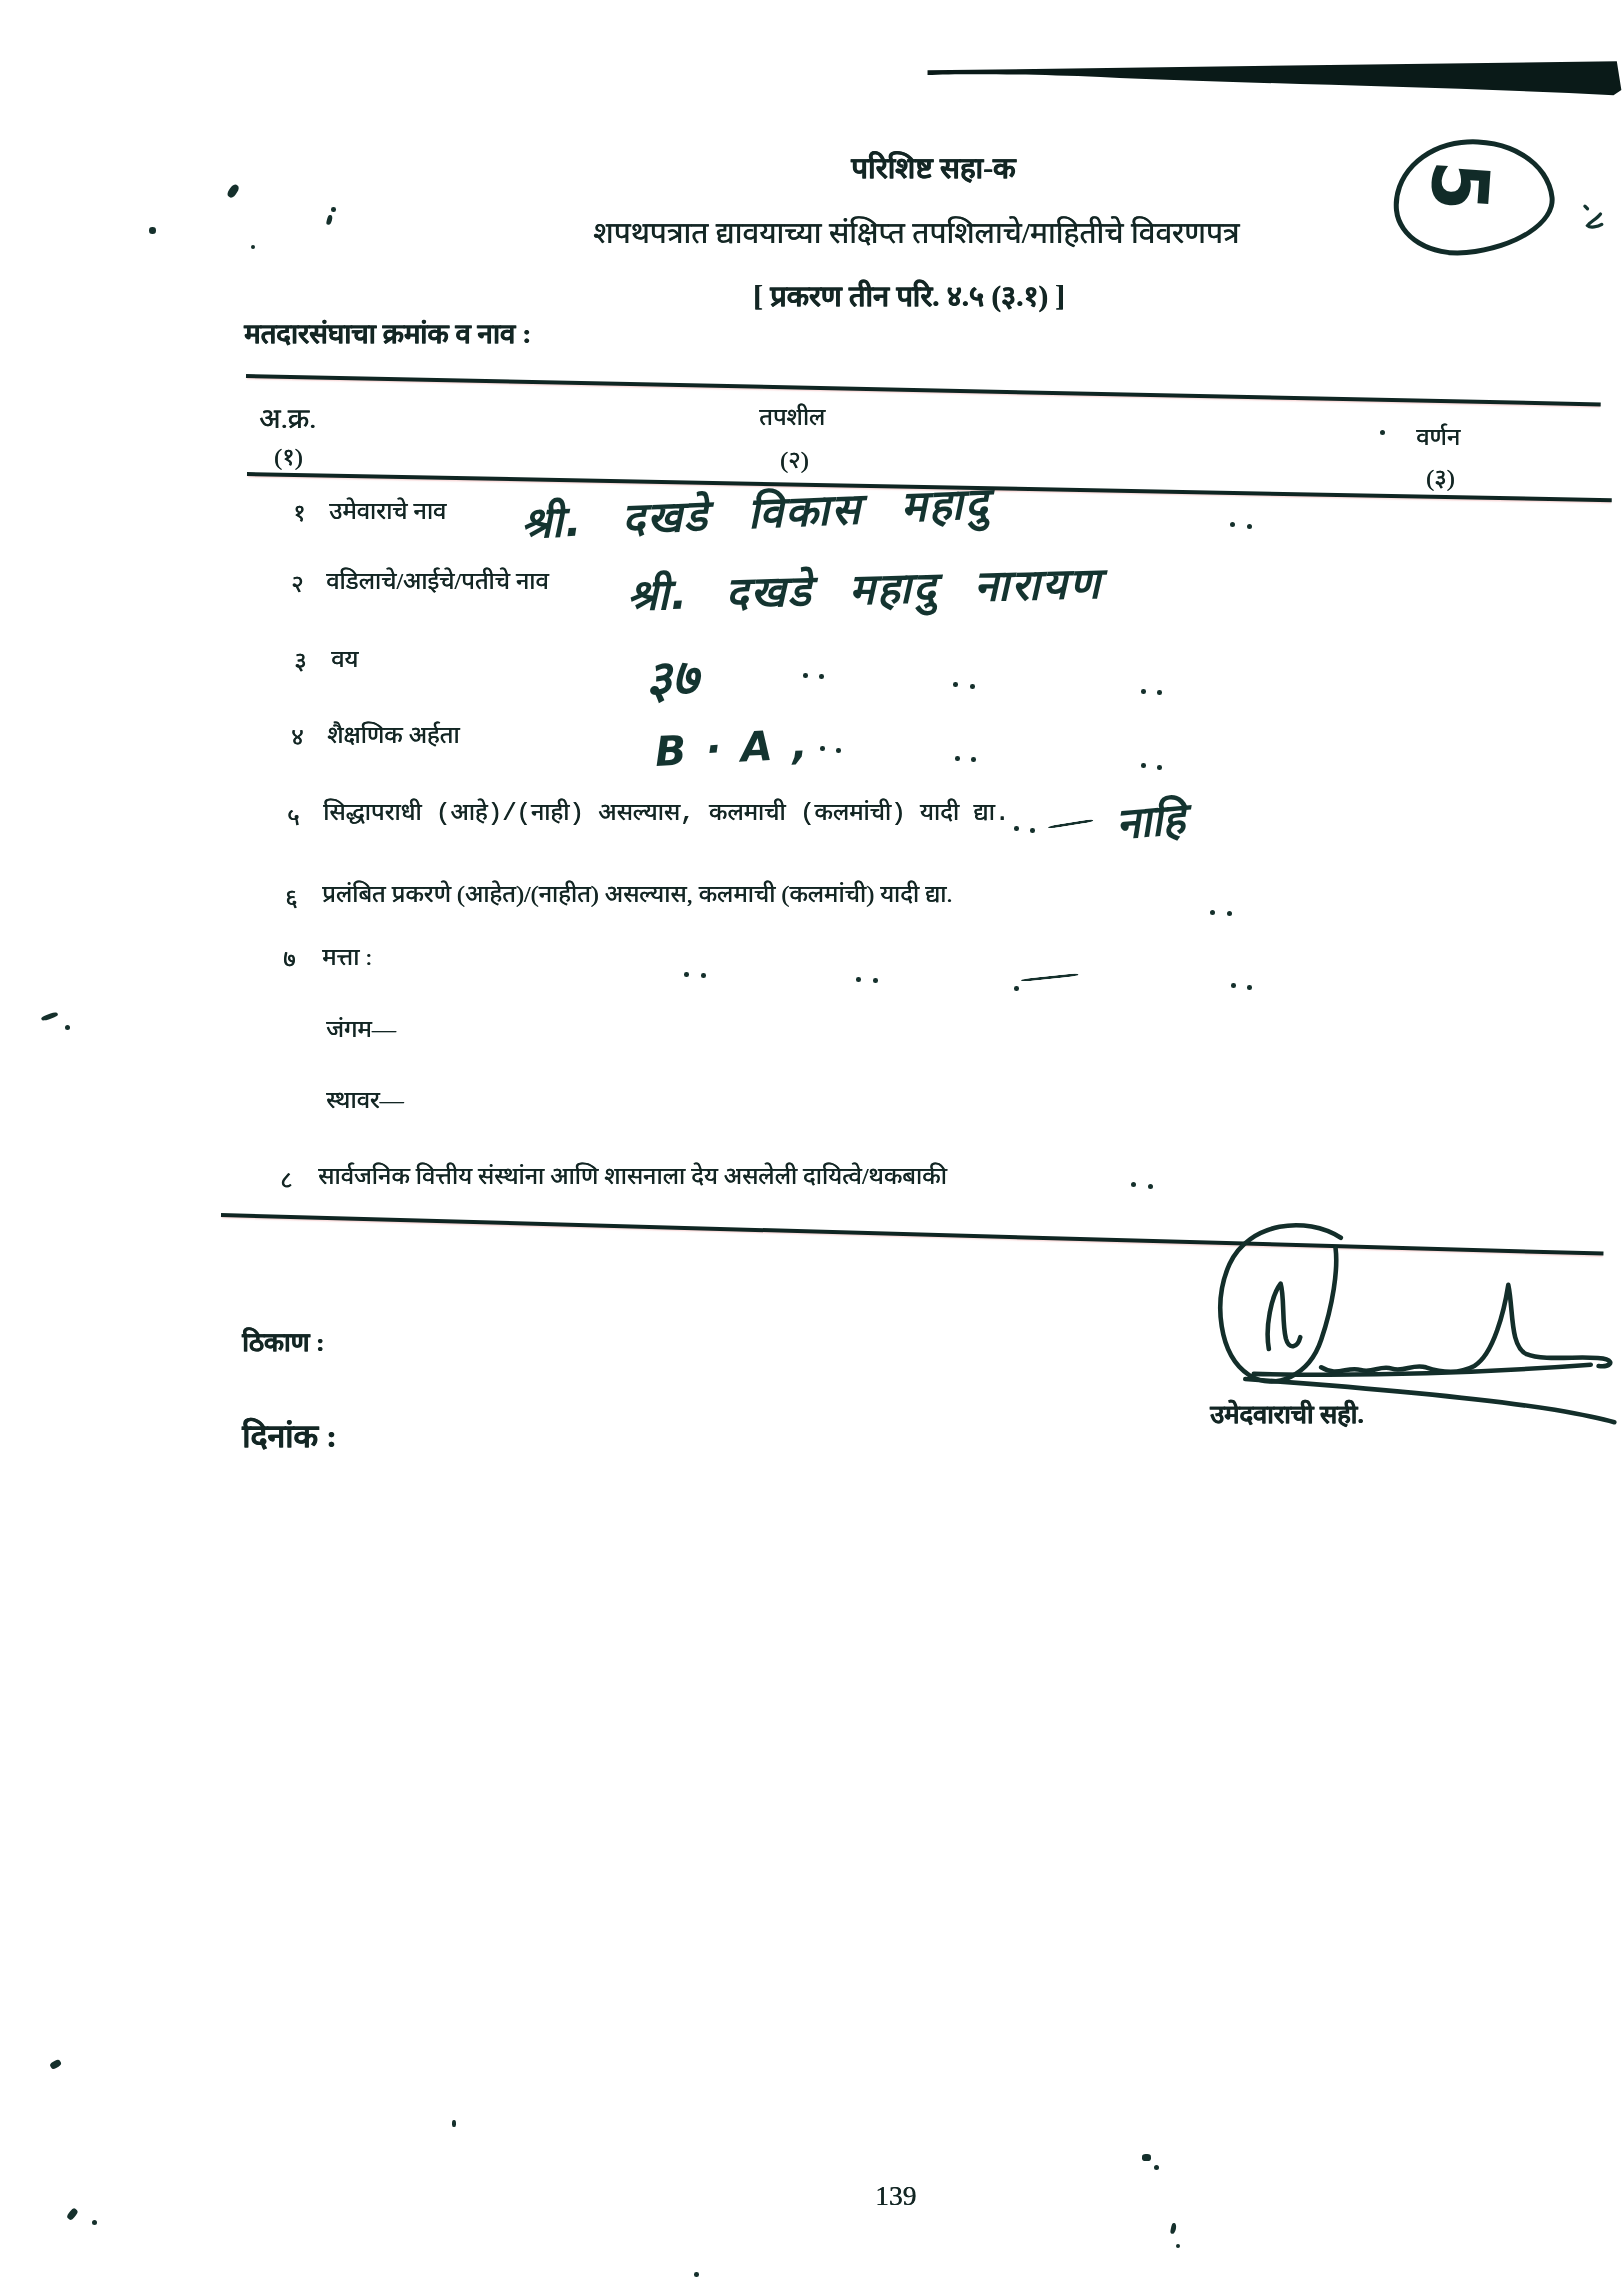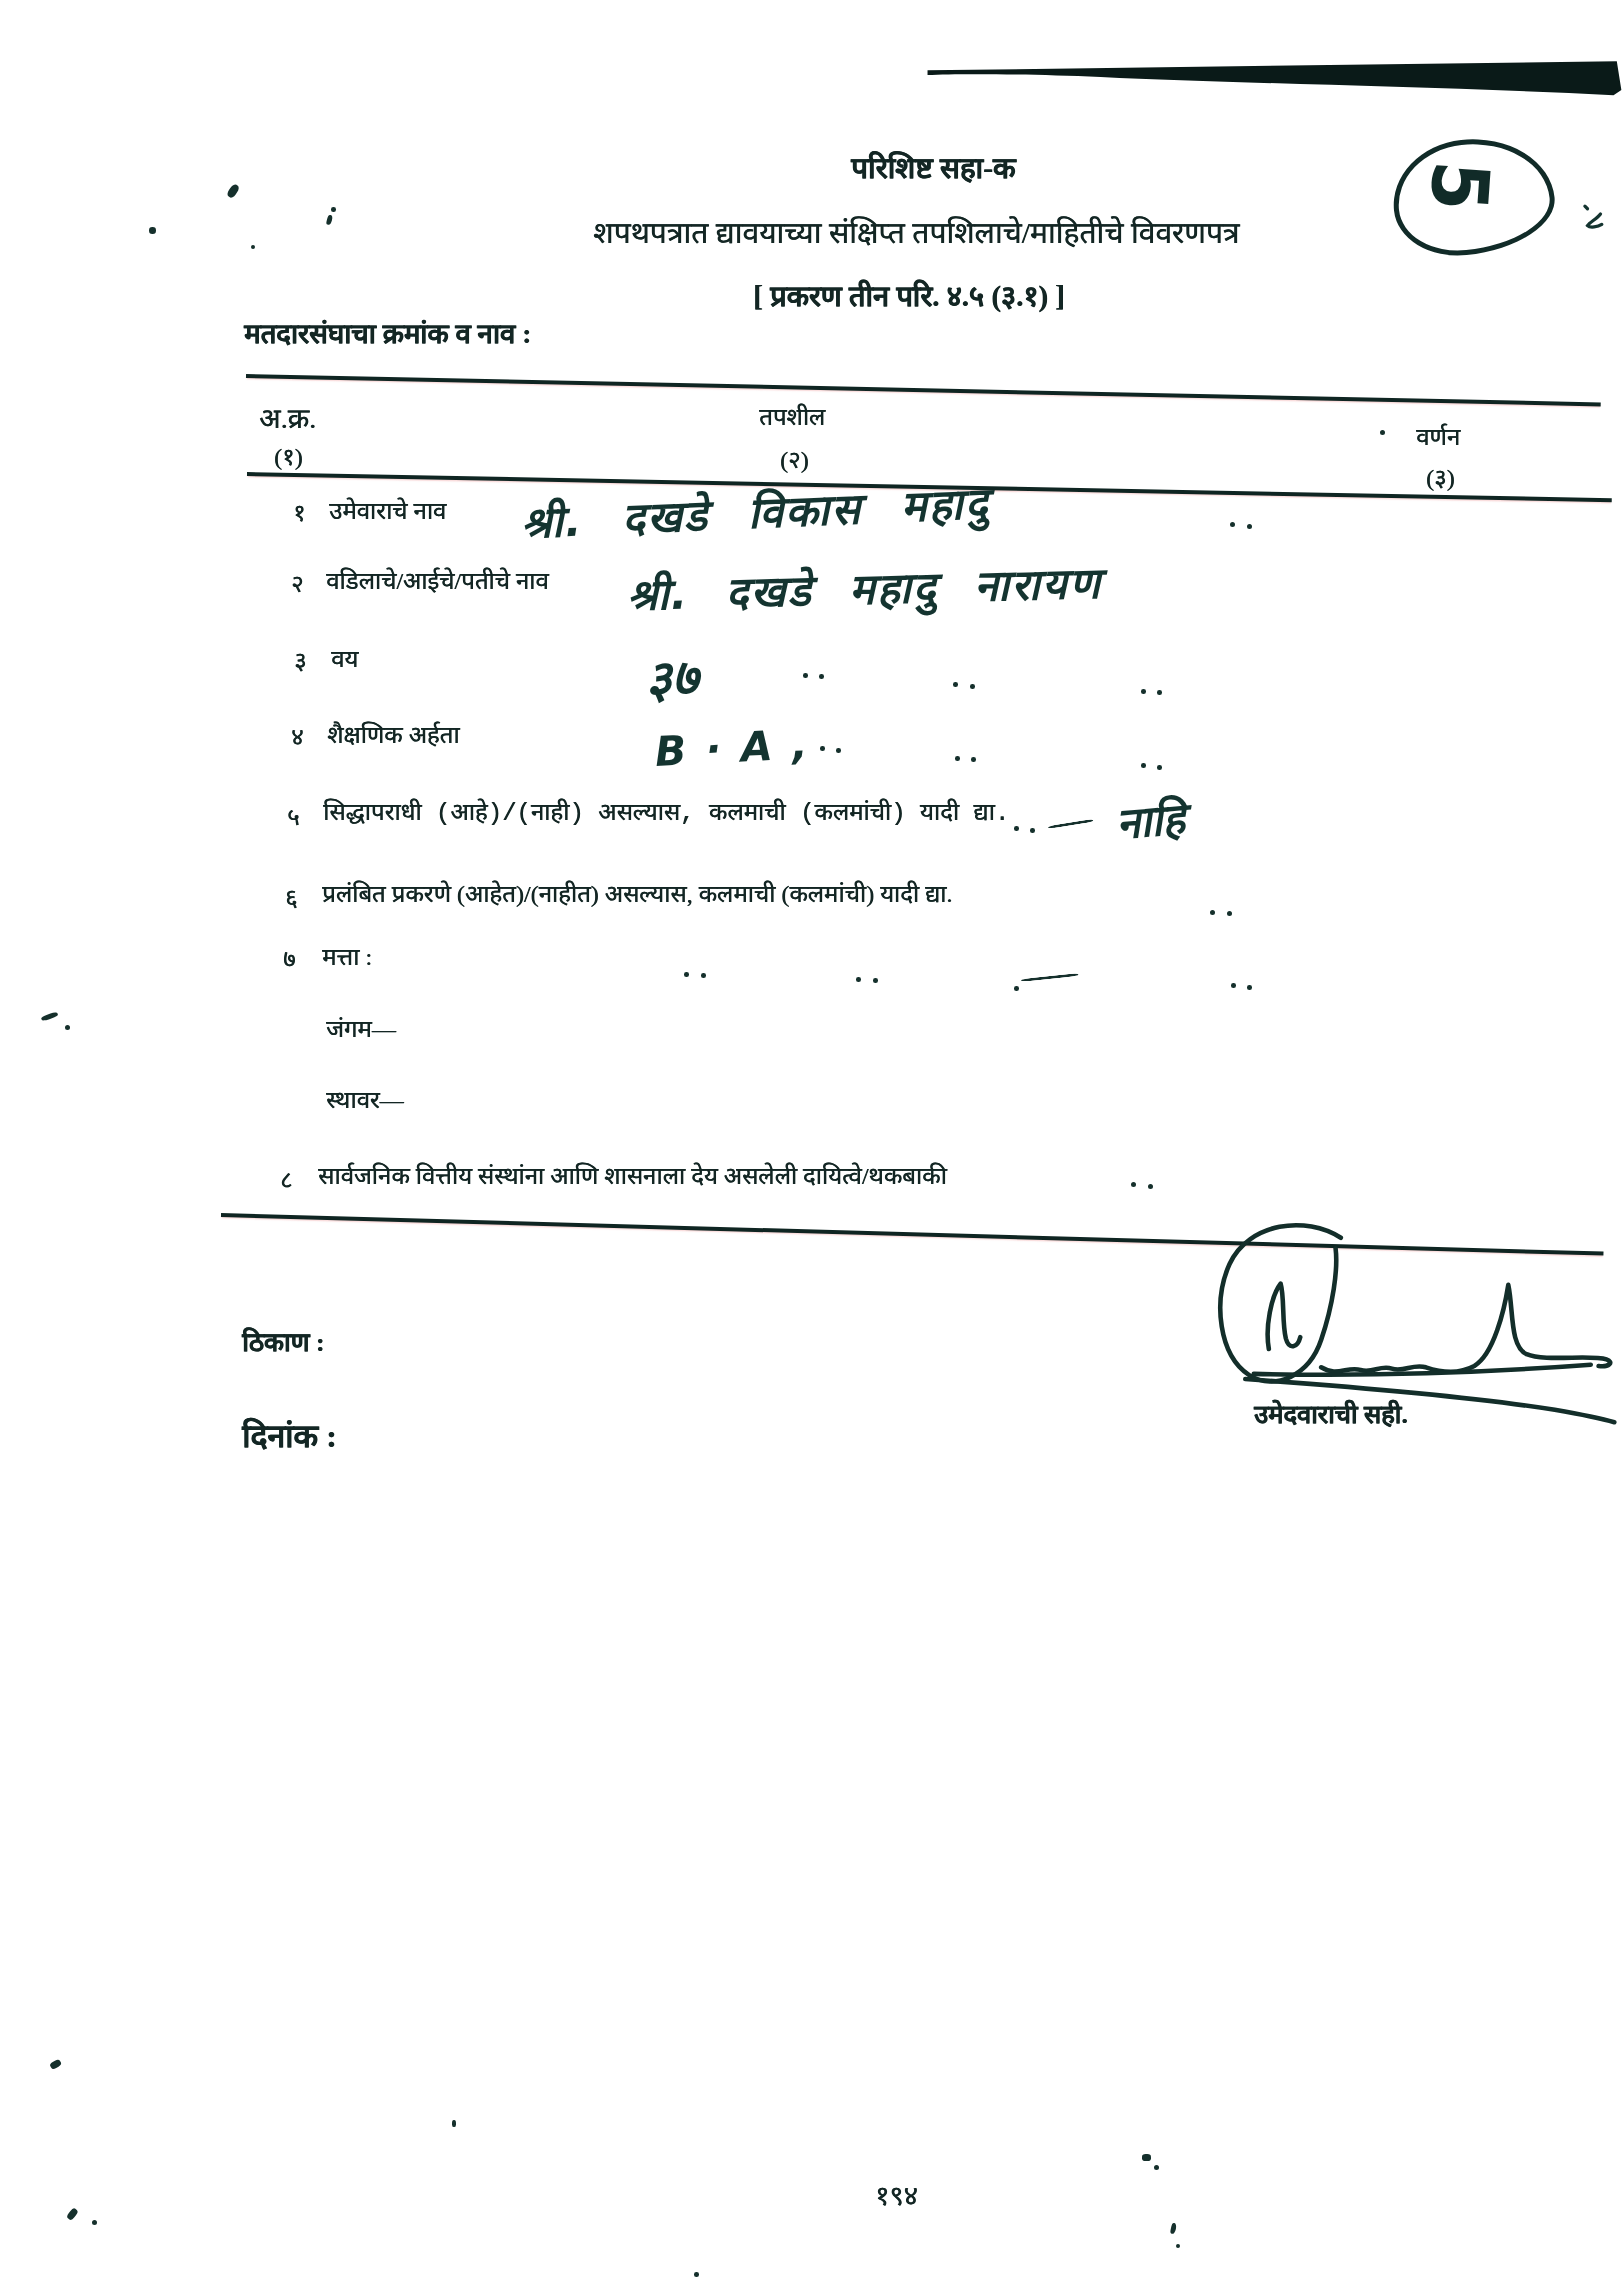--- a/index.html
+++ b/index.html
@@ -108,26 +108,26 @@
 <div class="abs print" style="left:280px;top:1167px;font-size:24px;">८</div>
 <div class="abs print" style="left:318px;top:1163px;font-size:24px;">सार्वजनिक वित्तीय संस्थांना आणि शासनाला देय असलेली दायित्वे/थकबाकी</div>
 
 <svg style="left:1172px;top:1210px;" width="458" height="223" viewBox="0 0 700 340">
   <path class="sig-stroke" d="M 258,42 C 205,8 118,18 88,82 C 62,140 72,222 118,252 C 158,277 210,252 228,198 C 246,145 254,90 250,58"></path>
   <path class="sig-stroke" d="M 148,212 C 142,178 152,130 166,112 C 172,132 168,172 174,196 C 179,214 192,210 196,194"></path>
   <path class="sig-stroke" d="M 228,240 C 252,255 268,238 288,244 C 306,250 318,236 336,242 C 354,248 368,234 388,240 C 412,248 440,250 462,238 C 492,220 508,152 514,114 C 522,152 516,208 542,220 C 570,232 640,220 664,228 C 676,232 668,240 652,238"></path>
   <path class="sig-stroke" d="M 112,258 C 280,270 460,285 585,305 C 625,312 655,318 676,324"></path>
   <path class="sig-stroke" d="M 125,250 C 300,254 480,248 640,236"></path>
 </svg>
-<div class="abs print" style="left:1210px;top:1400px;font-size:25.5px;font-weight:bold;margin-left:44px;">उमेदवाराची सही.</div>
+<div class="abs print" style="left:1210px;top:1400px;font-size:25.5px;font-weight:bold;">उमेदवाराची सही.</div>
 
 <div class="abs print" style="left:242px;top:1328px;font-size:26px;font-weight:bold;">ठिकाण :</div>
 <div class="abs print" style="left:242px;top:1372px;font-size:32px;font-weight:bold;margin-top:46px;">दिनांक :</div>
 
-<div class="abs print" style="left:875px;top:2180px;font-size:27.5px;">१९४</div>
+<div class="abs print" style="left:875px;top:2180px;font-size:27.5px;">139</div>
 
 <div class="dot" style="left:229px;top:184px;width:7.9px;height:14.4px;border-radius:40%;transform:rotate(35deg);"></div>
 <div class="dot" style="left:149px;top:227px;width:6.5px;height:6.5px;"></div>
 <div class="dot" style="left:331px;top:207px;width:4.6px;height:4.6px;"></div>
 <div class="dot" style="left:327px;top:215px;width:5.2px;height:9.8px;border-radius:40% 60% 60% 40%;transform:rotate(15deg);"></div>
 <div class="dot" style="left:251px;top:245px;width:3.9px;height:3.9px;"></div>
 
 <div class="dot" style="left:1230px;top:522px;width:5.2px;height:5.2px;"></div>
 <div class="dot" style="left:1247px;top:524px;width:5.2px;height:5.2px;"></div>
 

